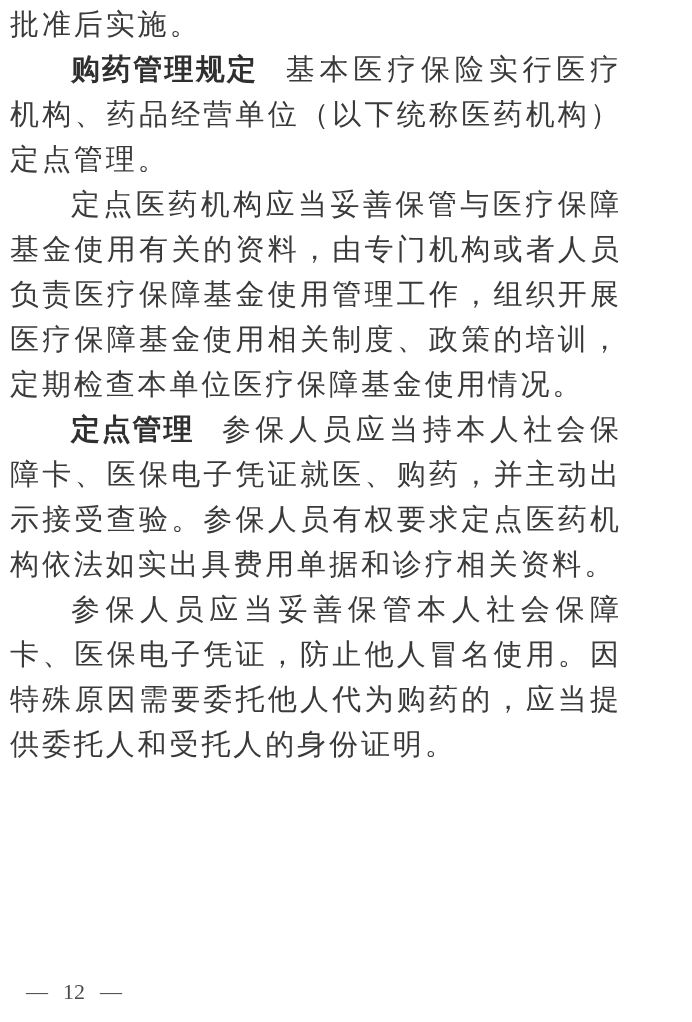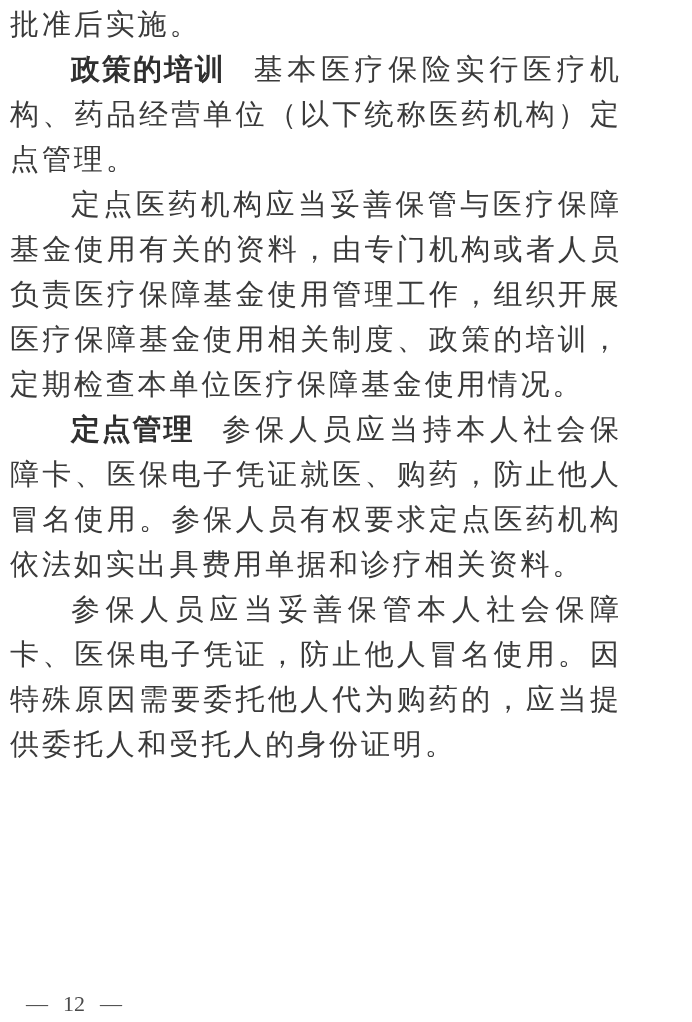--- a/index.html
+++ b/index.html
@@ -38,38 +38,38 @@
     font-family: "Liberation Sans", "DejaVu Sans", sans-serif;
     font-weight: 700;
     letter-spacing: 0.01em;
     margin-right: 0.95em;
     color: #2f2f2f;
   }
 
   .footer {
     position: absolute;
     left: 26px;
-    bottom: 6px;
+    bottom: 18px;
     font-size: 22px;
     line-height: 24px;
     color: #4a4a4a;
     letter-spacing: 0;
     white-space: nowrap;
   }
 
   .footer .page-num { margin: 0 15px; }
 </style>
 </head>
 <body>
 
 <div class="page">
 
   <div class="content">
       <p class="para no-indent"><span>批准后实施。</span></p>
-      <p class="para"><b class="article-label">政策的培训</b><span>基本医疗保险实行医疗机构、药品经营单位（以下统称医药机构）定点管理。</span></p>
+      <p class="para"><b class="article-label">购药管理规定</b><span>基本医疗保险实行医疗机构、药品经营单位（以下统称医药机构）定点管理。</span></p>
       <p class="para"><span>定点医药机构应当妥善保管与医疗保障基金使用有关的资料，由专门机构或者人员负责医疗保障基金使用管理工作，组织开展医疗保障基金使用相关制度、政策的培训，定期检查本单位医疗保障基金使用情况。</span></p>
-      <p class="para"><b class="article-label">定点管理</b><span>参保人员应当持本人社会保障卡、医保电子凭证就医、购药，防止他人冒名使用。参保人员有权要求定点医药机构依法如实出具费用单据和诊疗相关资料。</span></p>
+      <p class="para"><b class="article-label">定点管理</b><span>参保人员应当持本人社会保障卡、医保电子凭证就医、购药，并主动出示接受查验。参保人员有权要求定点医药机构依法如实出具费用单据和诊疗相关资料。</span></p>
       <p class="para"><span>参保人员应当妥善保管本人社会保障卡、医保电子凭证，防止他人冒名使用。因特殊原因需要委托他人代为购药的，应当提供委托人和受托人的身份证明。</span></p>
     </div>
 
   <div class="footer"><span>—</span><span class="page-num">12</span><span>—</span></div>
 
 </div>
 
 </body></html>

